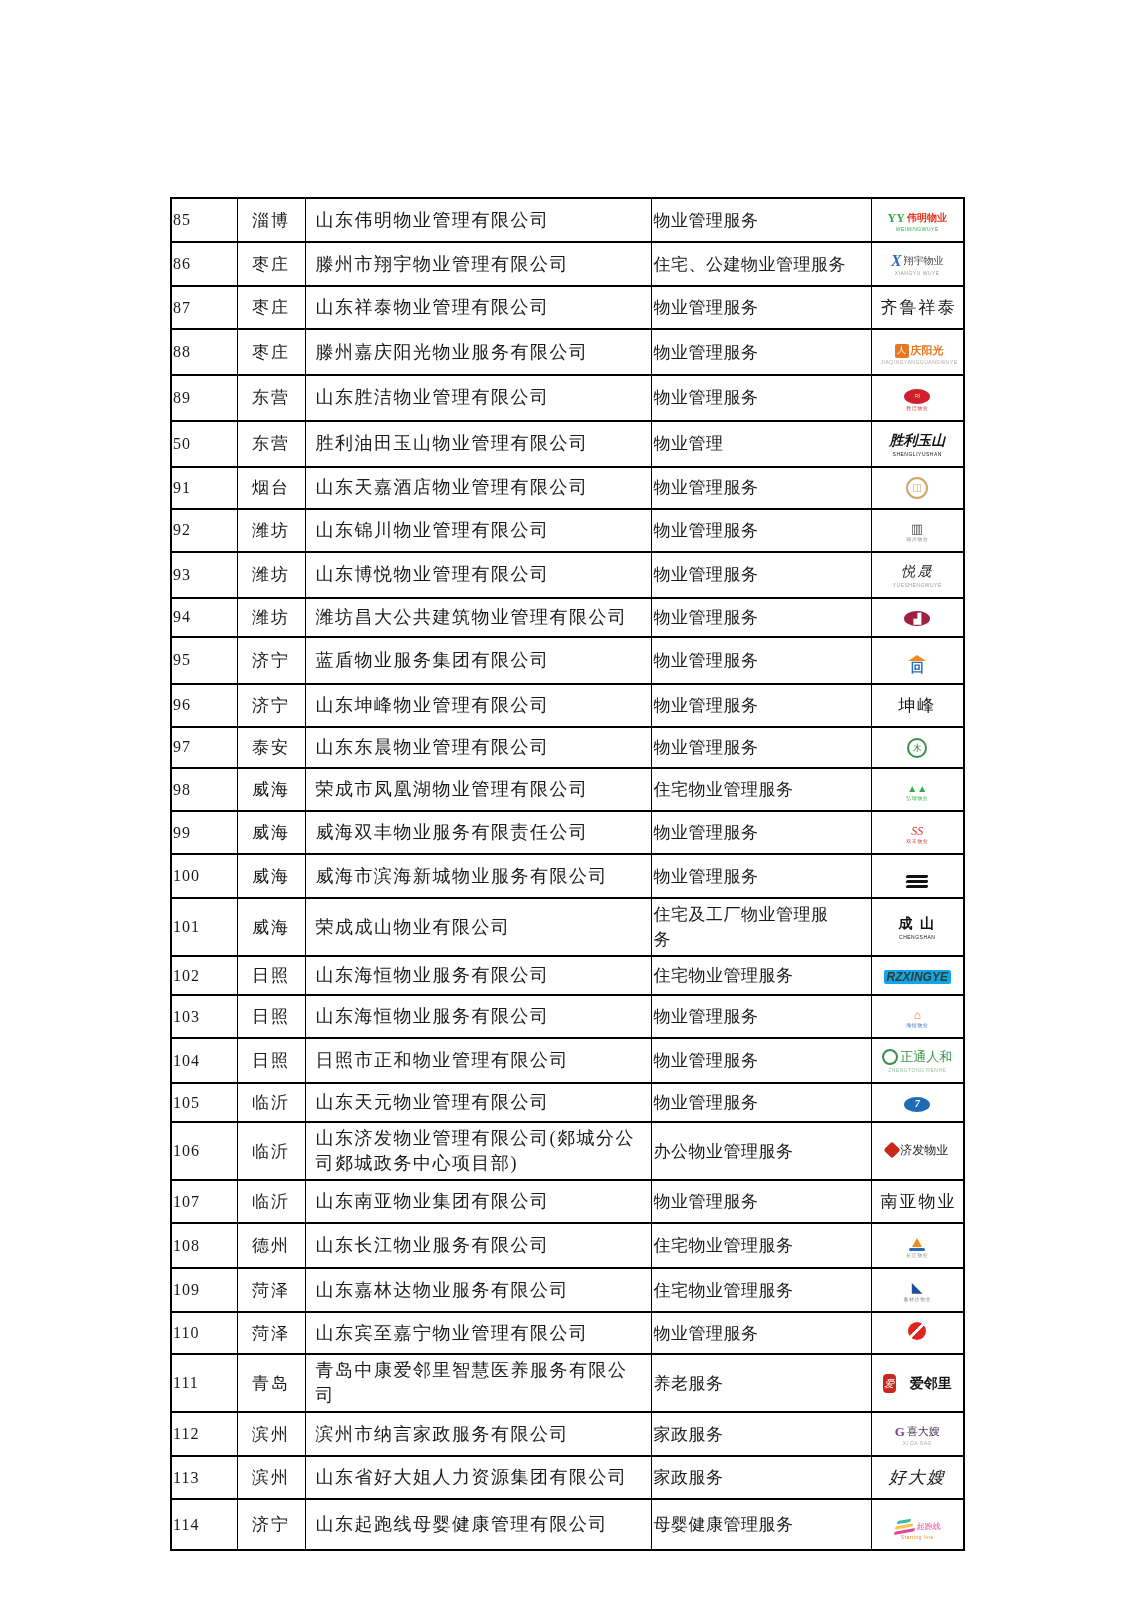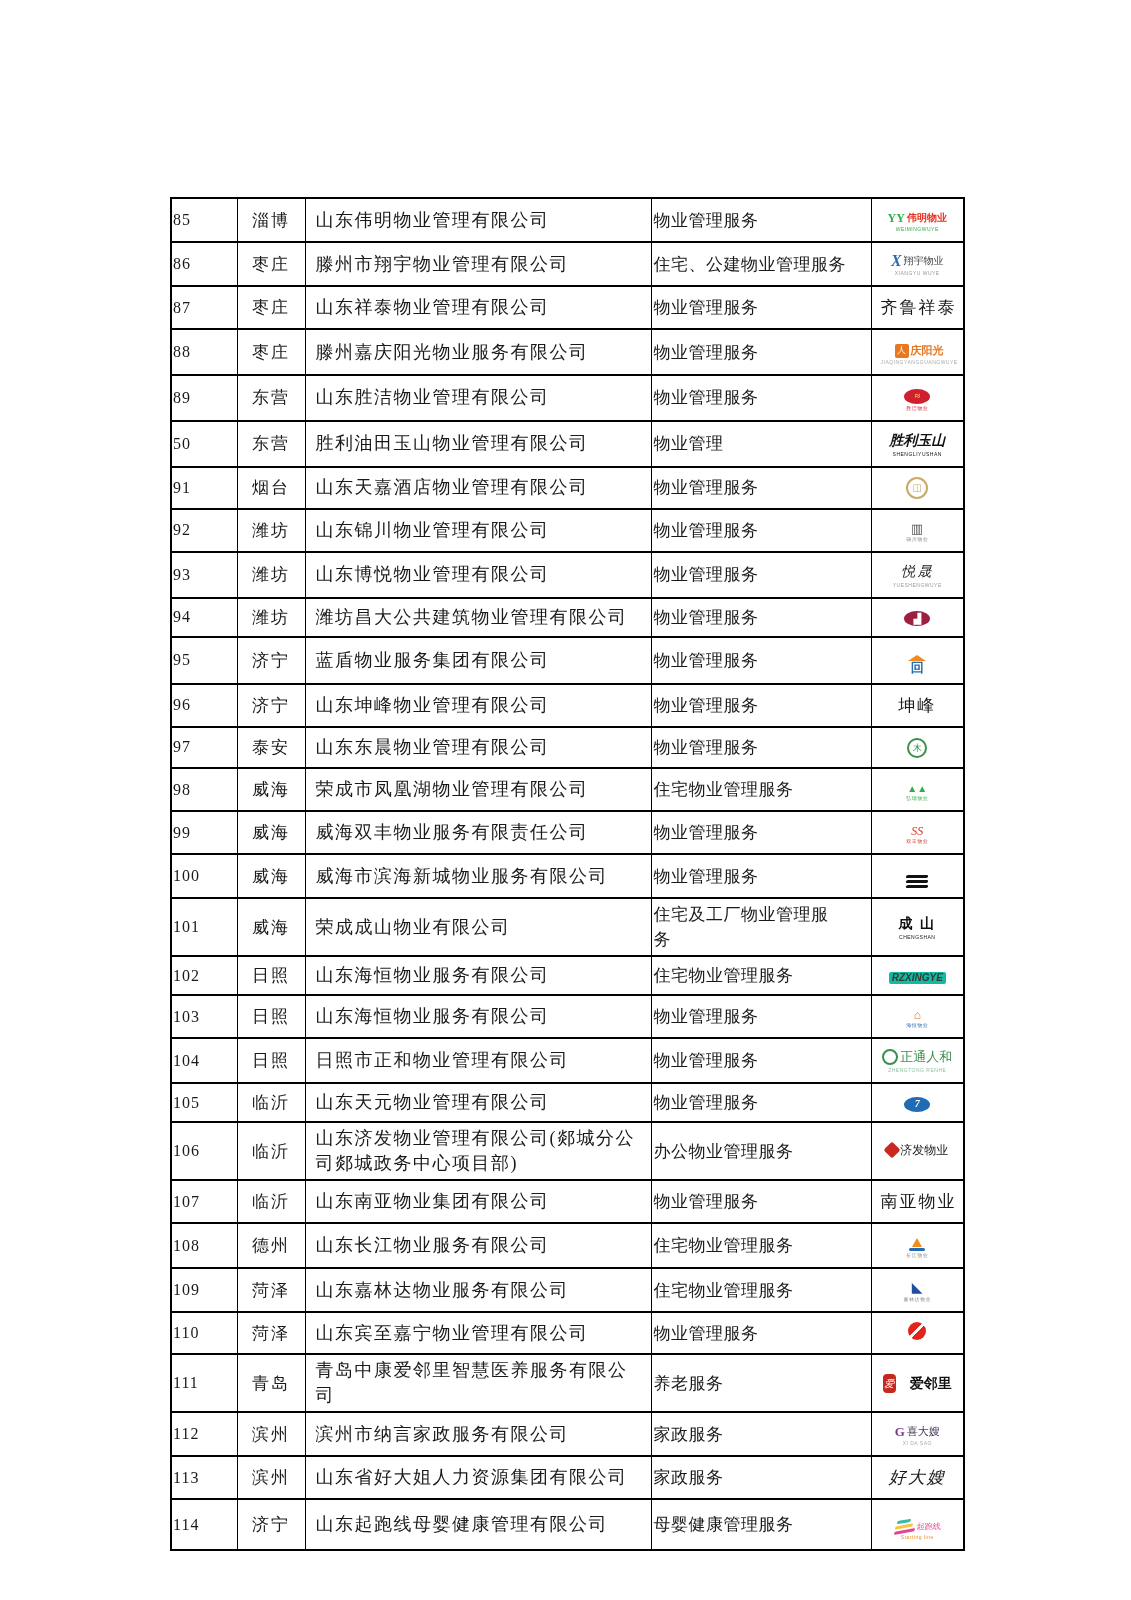--- a/index.html
+++ b/index.html
@@ -288,21 +288,21 @@
               <span class="logo-caption" style="color: rgb(17, 17, 17);">CHENGSHAN</span>
             </span></td>
         </tr>
         <tr>
           <td class="num-cell">102</td>
           <td class="city-cell">日照</td>
           <td class="company-cell">山东海恒物业服务有限公司</td>
           <td class="service-cell">住宅物业管理服务</td>
           <td class="logo-cell"><span class="logo-box">
               <span class="logo-row">
-                <span class="logo-icon shape-plate" style="background: #14b8a6; color: rgb(58, 58, 42); font-size: 10px;">RZXINGYE</span>
+                <span class="logo-icon shape-plate" style="background: #0ea5e9; color: rgb(58, 58, 42); font-size: 12px;">RZXINGYE</span>
               </span>
             </span></td>
         </tr>
         <tr>
           <td class="num-cell">103</td>
           <td class="city-cell">日照</td>
           <td class="company-cell">山东海恒物业服务有限公司</td>
           <td class="service-cell">物业管理服务</td>
           <td class="logo-cell"><span class="logo-box">
               <span class="logo-row">

